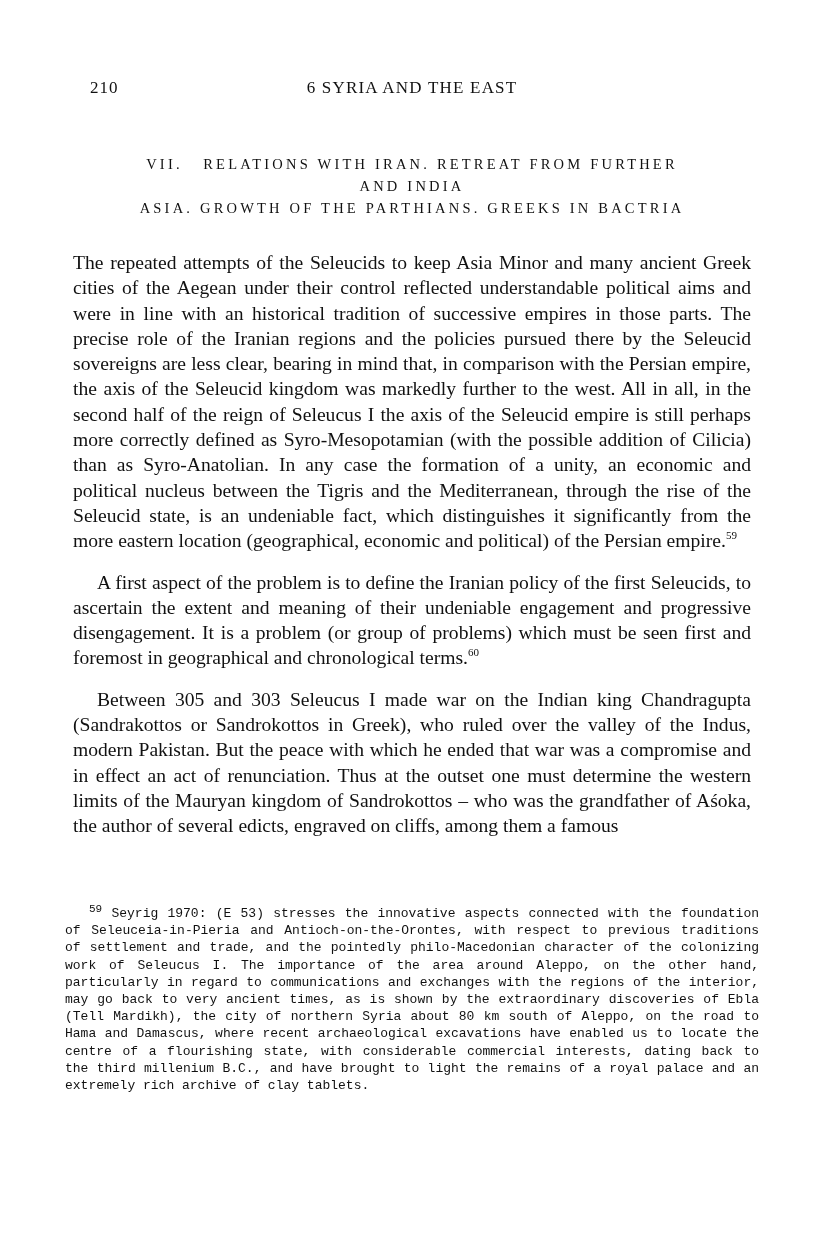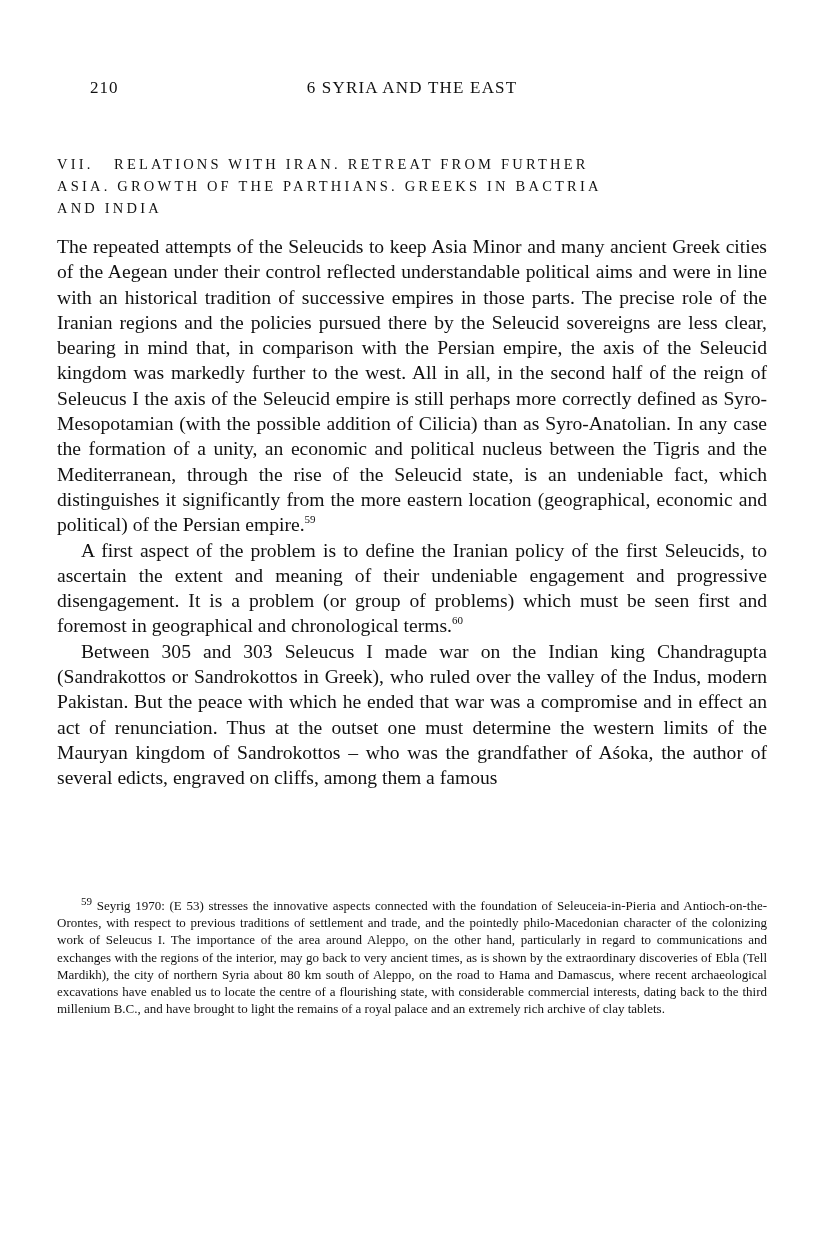--- a/index.html
+++ b/index.html
@@ -2,44 +2,44 @@
 <html><head>
 <meta charset="utf-8">
 <style>
   html, body { margin:0; padding:0; background:#ffffff; }
   body { width:822px; height:1254px; position:relative; overflow:hidden;
          font-family:"Liberation Serif","DejaVu Serif",serif; color:#111; }
   .page-header { position:absolute; top:78px; left:57px; width:710px; height:24px; }
   .page-number { position:absolute; left:0; top:0; font-size:17px; letter-spacing:1px;margin-left:33px; }
   .running-head { position:absolute; left:0; right:0; text-align:center; top:0;
                   font-size:17px; letter-spacing:1.2px; }
-  .section-heading { position:absolute; top:153px; left:57px; width:710px; text-align:left;
+  .section-heading { position:absolute; top:153px; left:57px; width:710px; text-align:center;
                      font-size:14.5px; letter-spacing:3.2px; line-height:22px; }
   .body-text { position:absolute; top:234px; left:57px; width:710px; font-size:19.6px;
                line-height:25.3px; text-align:justify; }
-  .body-text p { margin:0; }
+  .body-text p { margin:16px; }
   .body-text p + p { text-indent:24px; }
   sup { font-size:11px; vertical-align:super; line-height:0; }
   .footnotes { position:absolute; top:897px; left:57px; width:710px; font-size:13px;
                line-height:17.2px; text-align:justify; }
-  .footnotes p { margin:0; text-indent:24px; }
+  .footnotes p { margin:8px; text-indent:24px;font-family:Liberation Mono, monospace; }
   em { font-style:italic; }
 </style>
 </head>
 <body>
 
 <div class="page-header">
   <span class="page-number">210</span>
   <div class="running-head">6 SYRIA AND THE EAST</div>
 </div>
 
 <div class="section-heading">
   <div style="white-space:pre">VII.   RELATIONS WITH IRAN. RETREAT FROM FURTHER</div>
+  <div>AND INDIA</div>
   <div>ASIA. GROWTH OF THE PARTHIANS. GREEKS IN BACTRIA</div>
-  <div>AND INDIA</div>
 </div>
 
 <div class="body-text">
   <p><span>The repeated attempts of the Seleucids to keep Asia Minor and many ancient Greek cities of the Aegean under their control reflected understandable political aims and were in line with an historical tradition of successive empires in those parts. The precise role of the Iranian regions and the policies pursued there by the Seleucid sovereigns are less clear, bearing in mind that, in comparison with the Persian empire, the axis of the Seleucid kingdom was markedly further to the west. All in all, in the second half of the reign of Seleucus I the axis of the Seleucid empire is still perhaps more correctly defined as Syro-Mesopotamian (with the possible addition of Cilicia) than as Syro-Anatolian. In any case the formation of a unity, an economic and political nucleus between the Tigris and the Mediterranean, through the rise of the Seleucid state, is an undeniable fact, which distinguishes it significantly from the more eastern location (geographical, economic and political) of the Persian empire.</span><sup>59</sup></p>
   <p><span>A first aspect of the problem is to define the Iranian policy of the first Seleucids, to ascertain the extent and meaning of their undeniable engagement and progressive disengagement. It is a problem (or group of problems) which must be seen first and foremost in geographical and chronological terms.</span><sup>60</sup></p>
   <p><span>Between 305 and 303 Seleucus I made war on the Indian king Chandragupta (Sandrakottos or Sandrokottos in Greek), who ruled over the valley of the Indus, modern Pakistan. But the peace with which he ended that war was a compromise and in effect an act of renunciation. Thus at the outset one must determine the western limits of the Mauryan kingdom of Sandrokottos – who was the grandfather of Aśoka, the author of several edicts, engraved on cliffs, among them a famous</span></p>
 </div>
 
 <div class="footnotes">
   <p><sup>59</sup> <span>Seyrig 1970: (E 53) stresses the innovative aspects connected with the foundation of Seleuceia-in-Pieria and Antioch-on-the-Orontes, with respect to previous traditions of settlement and trade, and the pointedly philo-Macedonian character of the colonizing work of Seleucus I. The importance of the area around Aleppo, on the other hand, particularly in regard to communications and exchanges with the regions of the interior, may go back to very ancient times, as is shown by the extraordinary discoveries of Ebla (Tell Mardikh), the city of northern Syria about 80 km south of Aleppo, on the road to Hama and Damascus, where recent archaeological excavations have enabled us to locate the centre of a flourishing state, with considerable commercial interests, dating back to the third millenium B.C., and have brought to light the remains of a royal palace and an extremely rich archive of clay tablets.</span></p>

